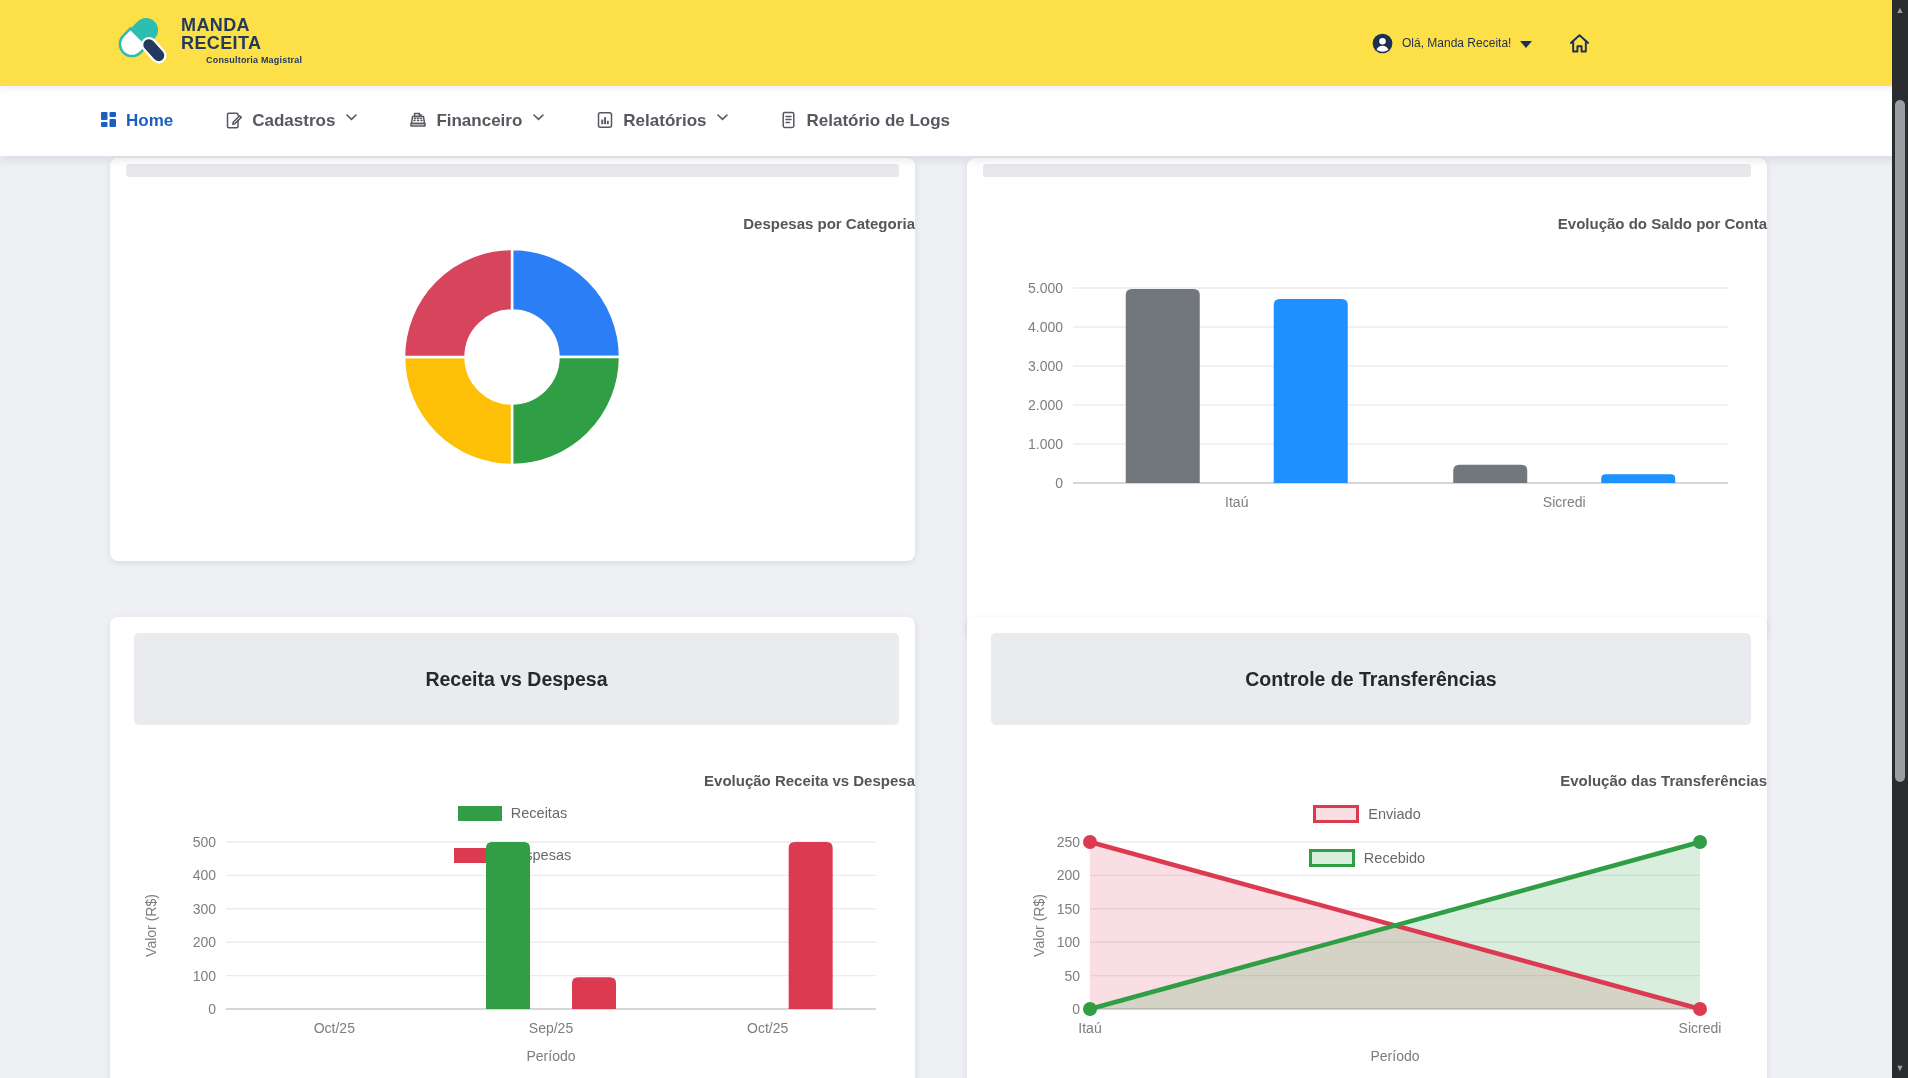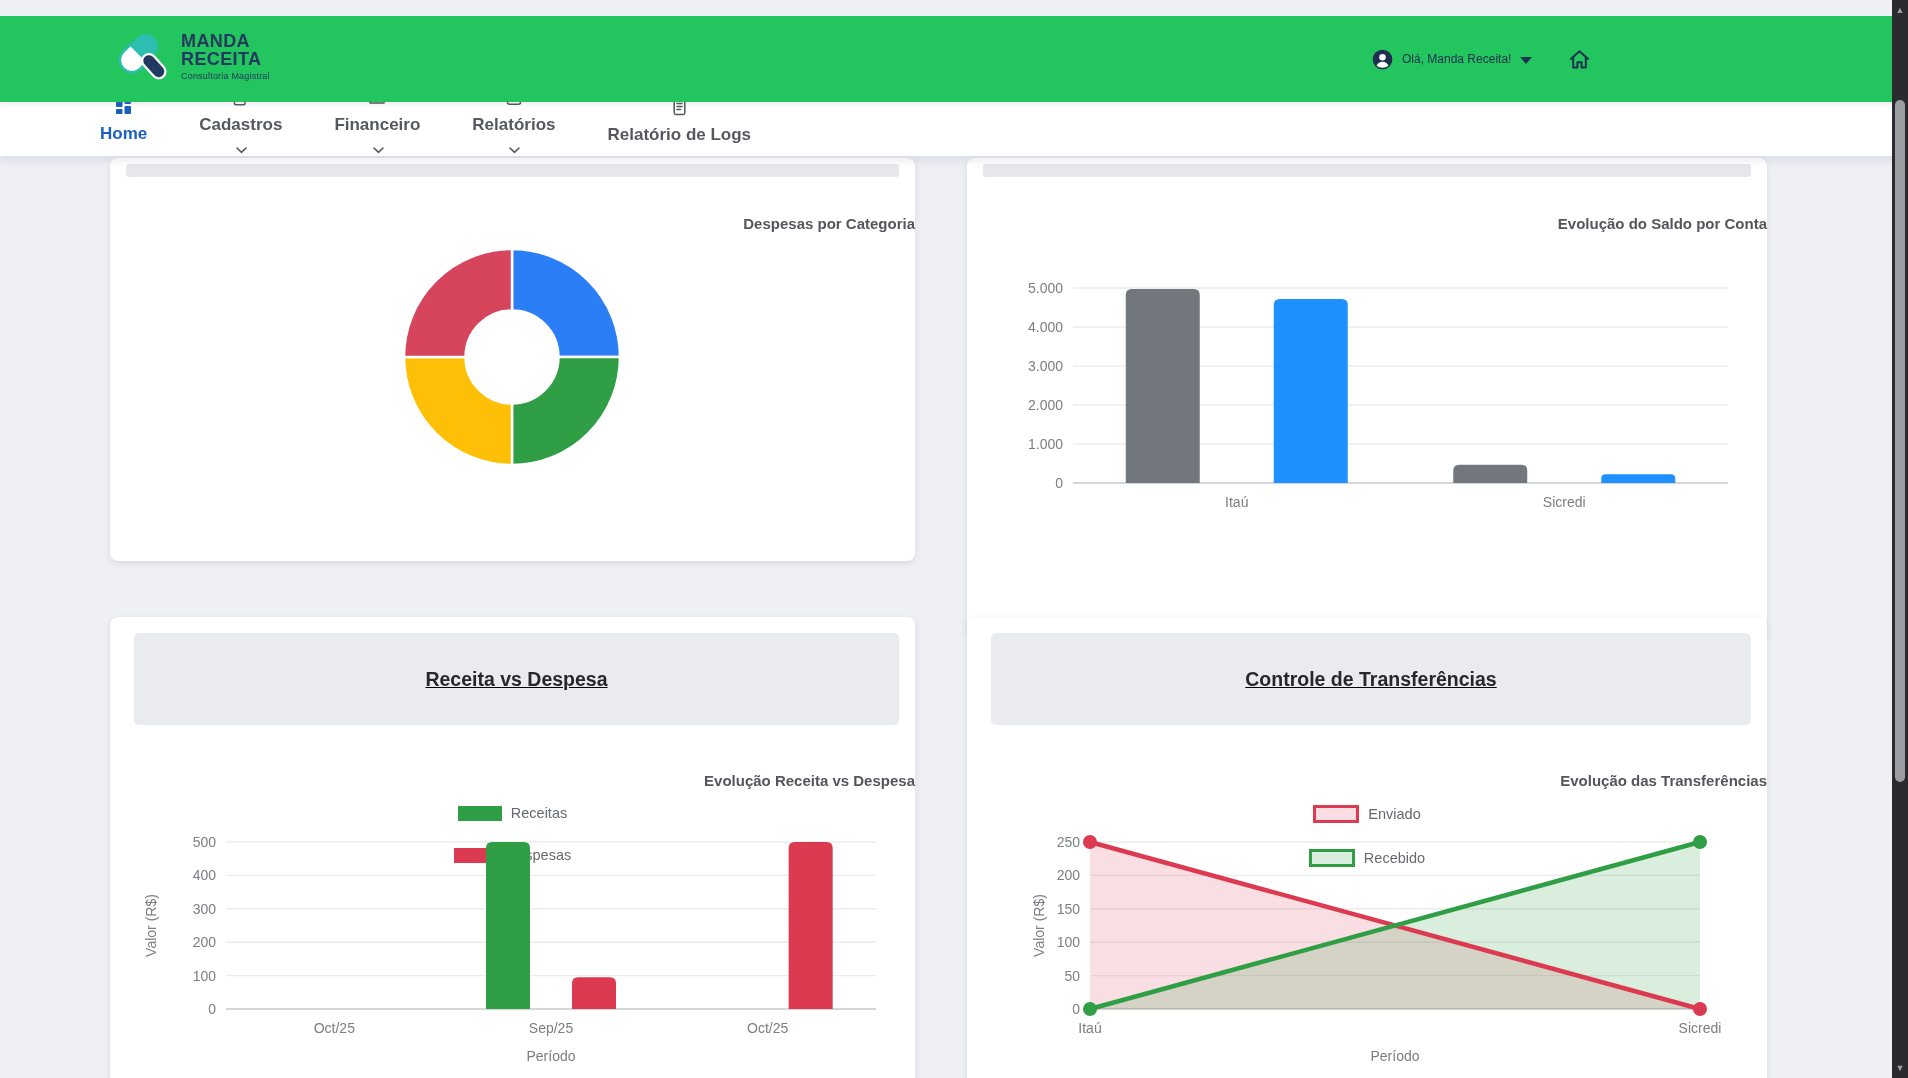--- a/index.html
+++ b/index.html
@@ -1,54 +1,54 @@
 <!DOCTYPE html>
 <html><head>
 <meta charset="utf-8">
 <style>
   * { margin:0; padding:0; box-sizing:border-box; }
   html,body { width:1908px; height:1078px; overflow:hidden; }
   body { font-family:"Liberation Sans", sans-serif; background:#eef0f4; position:relative; }
 
   
-  .app-header { position:absolute; top:16px; left:0; width:100%; height:86px; background:#22c55e;
+  .app-header { position:absolute; top:0; left:0; width:100%; height:86px; background:#fde047;
                 box-shadow:0 3px 6px rgba(90,100,120,.10); z-index:10;padding-left:36px; }
   .logo-wrap { position:absolute; left:113px; top:9px; display:flex; align-items:center; cursor:pointer; }
   .logo-text { margin-left:6px; }
   .logo-line { font-size:18px; font-weight:bold; color:#24395e; letter-spacing:.4px; line-height:1.0; }
-  .logo-tag  { font-size:9px; font-weight:normal; color:#24395e; margin-top:3px; letter-spacing:.2px; }
+  .logo-tag  { font-size:9px; font-weight:bold; color:#24395e; margin-top:3px; letter-spacing:.2px;margin-left:25px; }
   .header-right { position:absolute; left:1372px; top:0; height:86px; display:flex; align-items:center; }
   .greeting { display:flex; align-items:center; cursor:pointer; color:#1d3050; }
   .greeting-text { font-size:12px; font-weight:normal; margin:0 9px 0 9px; color:#1d3050; }
   .caret-down { width:0; height:0; border-left:6px solid transparent; border-right:6px solid transparent;
                 border-top:7px solid #1d3050; margin-top:2px; }
   .home-glyph { margin-left:36px; cursor:pointer; display:flex; align-items:center; }
 
   
   .nav-bar { position:absolute; top:86px; left:0; width:100%; height:70px; background:#fff;
              box-shadow:0 5px 8px rgba(90,100,120,.12); z-index:9; display:flex; align-items:center;
              padding-left:100px; gap:52px; }
-  .nav-item { display:flex; align-items:center; gap:9px; font-size:17px; font-weight:bold;
-              color:#55585e; cursor:pointer; white-space:nowrap;flex-direction:column; }
+  .nav-item { display:flex; align-items:flex-start; gap:9px; font-size:17px; font-weight:bold;
+              color:#55585e; cursor:pointer; white-space:nowrap; }
   .nav-item.active { color:#1b5fc1; }
   .nav-chevron { margin-left:2px; margin-top:3px; }
 
   
   .card { position:absolute; background:#fff; border-radius:8px;
           box-shadow:0 2px 6px rgba(70,80,100,.13); }
   #card-despesas { left:110px; top:158px; width:805px; height:403px; }
   #card-saldo    { left:967px; top:158px; width:800px; height:479px; }
   #card-receita  { left:110px; top:617px; width:805px; height:560px; }
   #card-transfer { left:967px; top:617px; width:800px; height:560px; }
 
   .header-sliver { position:absolute; top:6px; left:16px; right:16px; height:13px;
                    background:#e6e8eb; border-radius:3px; }
   .card-big-header { position:absolute; top:16px; left:24px; right:16px; height:92px;
                      background:#e9ebee; border-radius:5px; display:flex; align-items:center;
-                     justify-content:center;text-decoration:underline; }
+                     justify-content:center; }
   .card-big-header span { font-size:19.5px; font-weight:bold; color:#26282b; }
 
   .chart-title { position:absolute; left:0; right:0; text-align:right; font-size:15px;
                  font-weight:bold; color:#54565a; }
   #card-despesas .chart-title, #card-saldo .chart-title { top:57px; }
   #card-receita .chart-title, #card-transfer .chart-title { top:155px; }
 
   .legend { position:absolute; left:0; right:0; display:flex; justify-content:center;
             align-items:center; gap:26px; }
   #card-despesas .legend { top:480px; }

